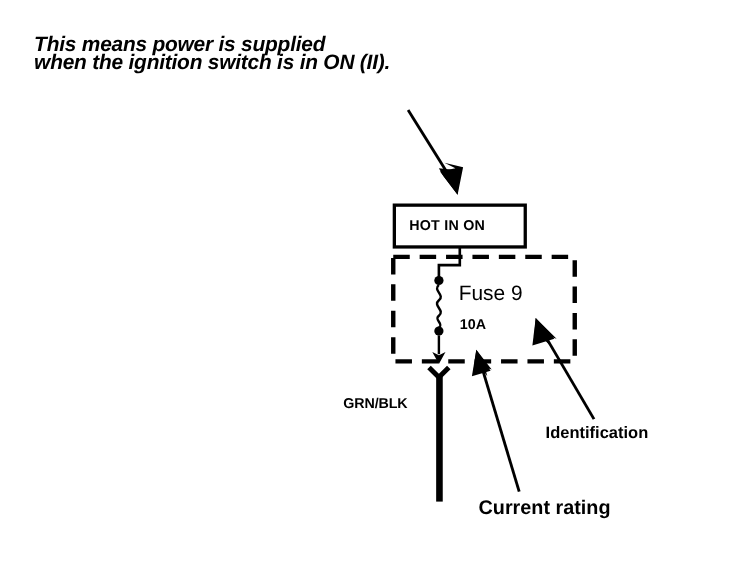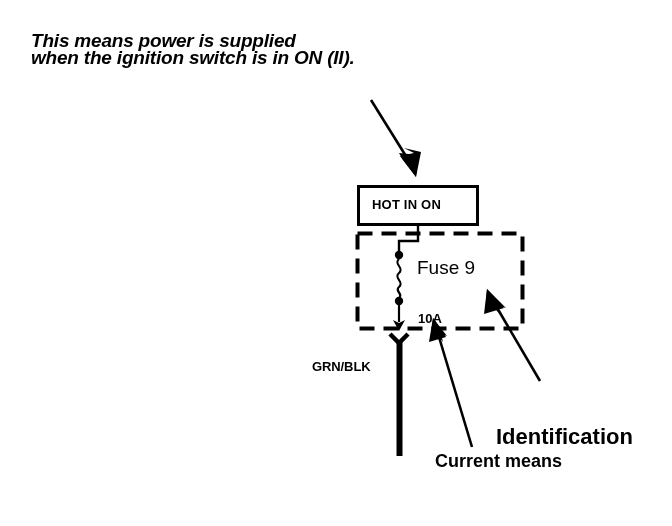--- a/index.html
+++ b/index.html
@@ -52,35 +52,33 @@
     font-size: 19px;
     font-weight: normal;
     left: 417px;
     top: 258px;
   }
   #fuse-rating-label {
     font-size: 13px;
     font-weight: bold;
     left: 418px;
     top: 288px;
-    margin-top: 24px;
   }
   #wire-color-label {
     font-size: 13px;
     font-weight: bold;
     letter-spacing: -0.1px;
     left: 312px;
     top: 360px;
   }
   #identification-label {
-    font-size: 22px;
+    font-size: 15px;
     font-weight: bold;
     left: 496px;
     top: 386px;
-    margin-top: 40px;
   }
   #current-rating-label {
     font-size: 18px;
     font-weight: bold;
     left: 435px;
     top: 452px;
   }
 </style>
 </head>
 <body>
@@ -143,15 +141,15 @@
   <div class="txt" id="hot-in-on-label">HOT IN ON</div>
 
   <div class="txt" id="fuse-name-label">Fuse 9</div>
 
   <div class="txt" id="fuse-rating-label">10A</div>
 
   <div class="txt" id="wire-color-label">GRN/BLK</div>
 
   <div class="txt" id="identification-label">Identification</div>
 
-  <div class="txt" id="current-rating-label">Current means</div>
+  <div class="txt" id="current-rating-label">Current rating</div>
 
 </div>
 
 </body></html>

